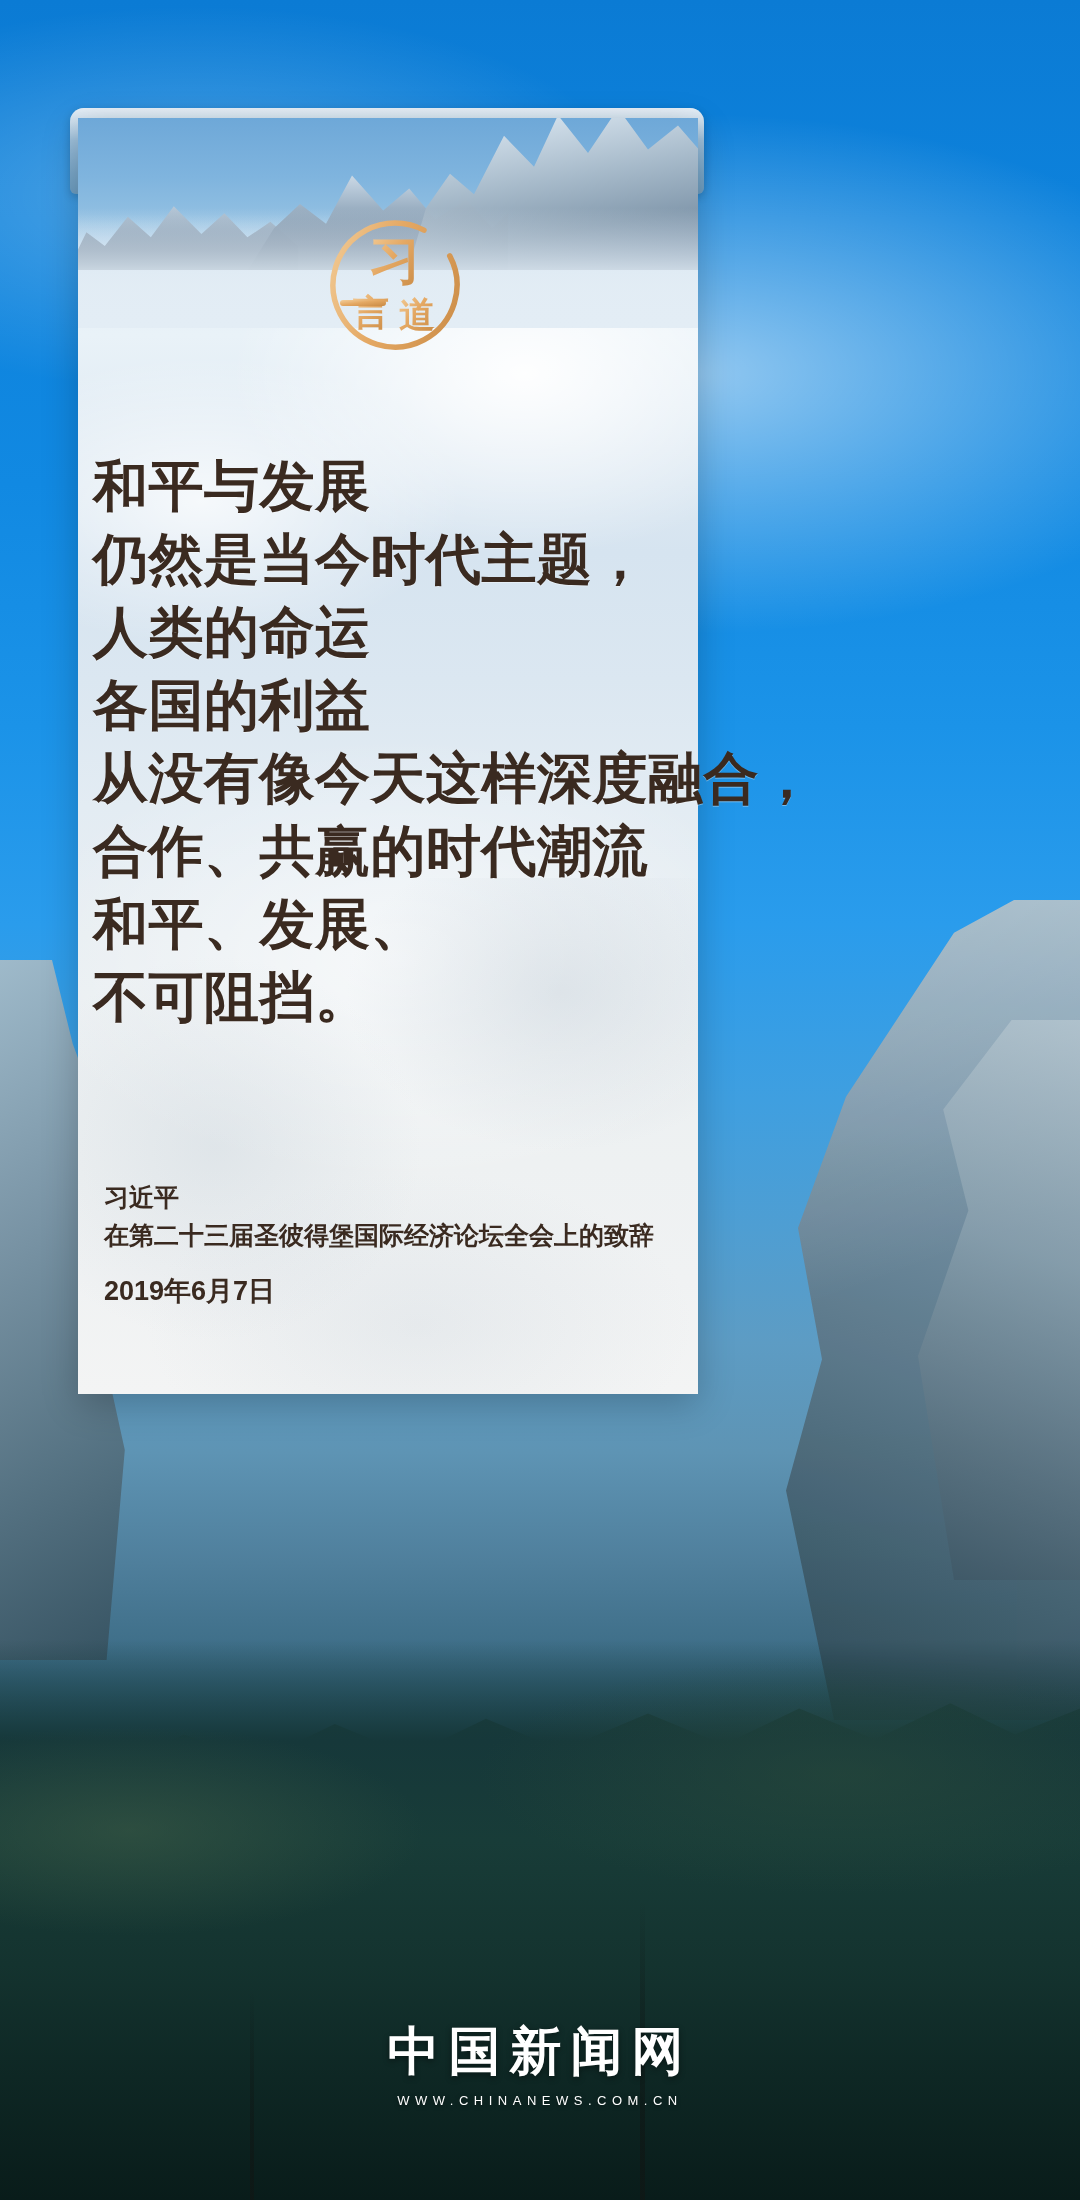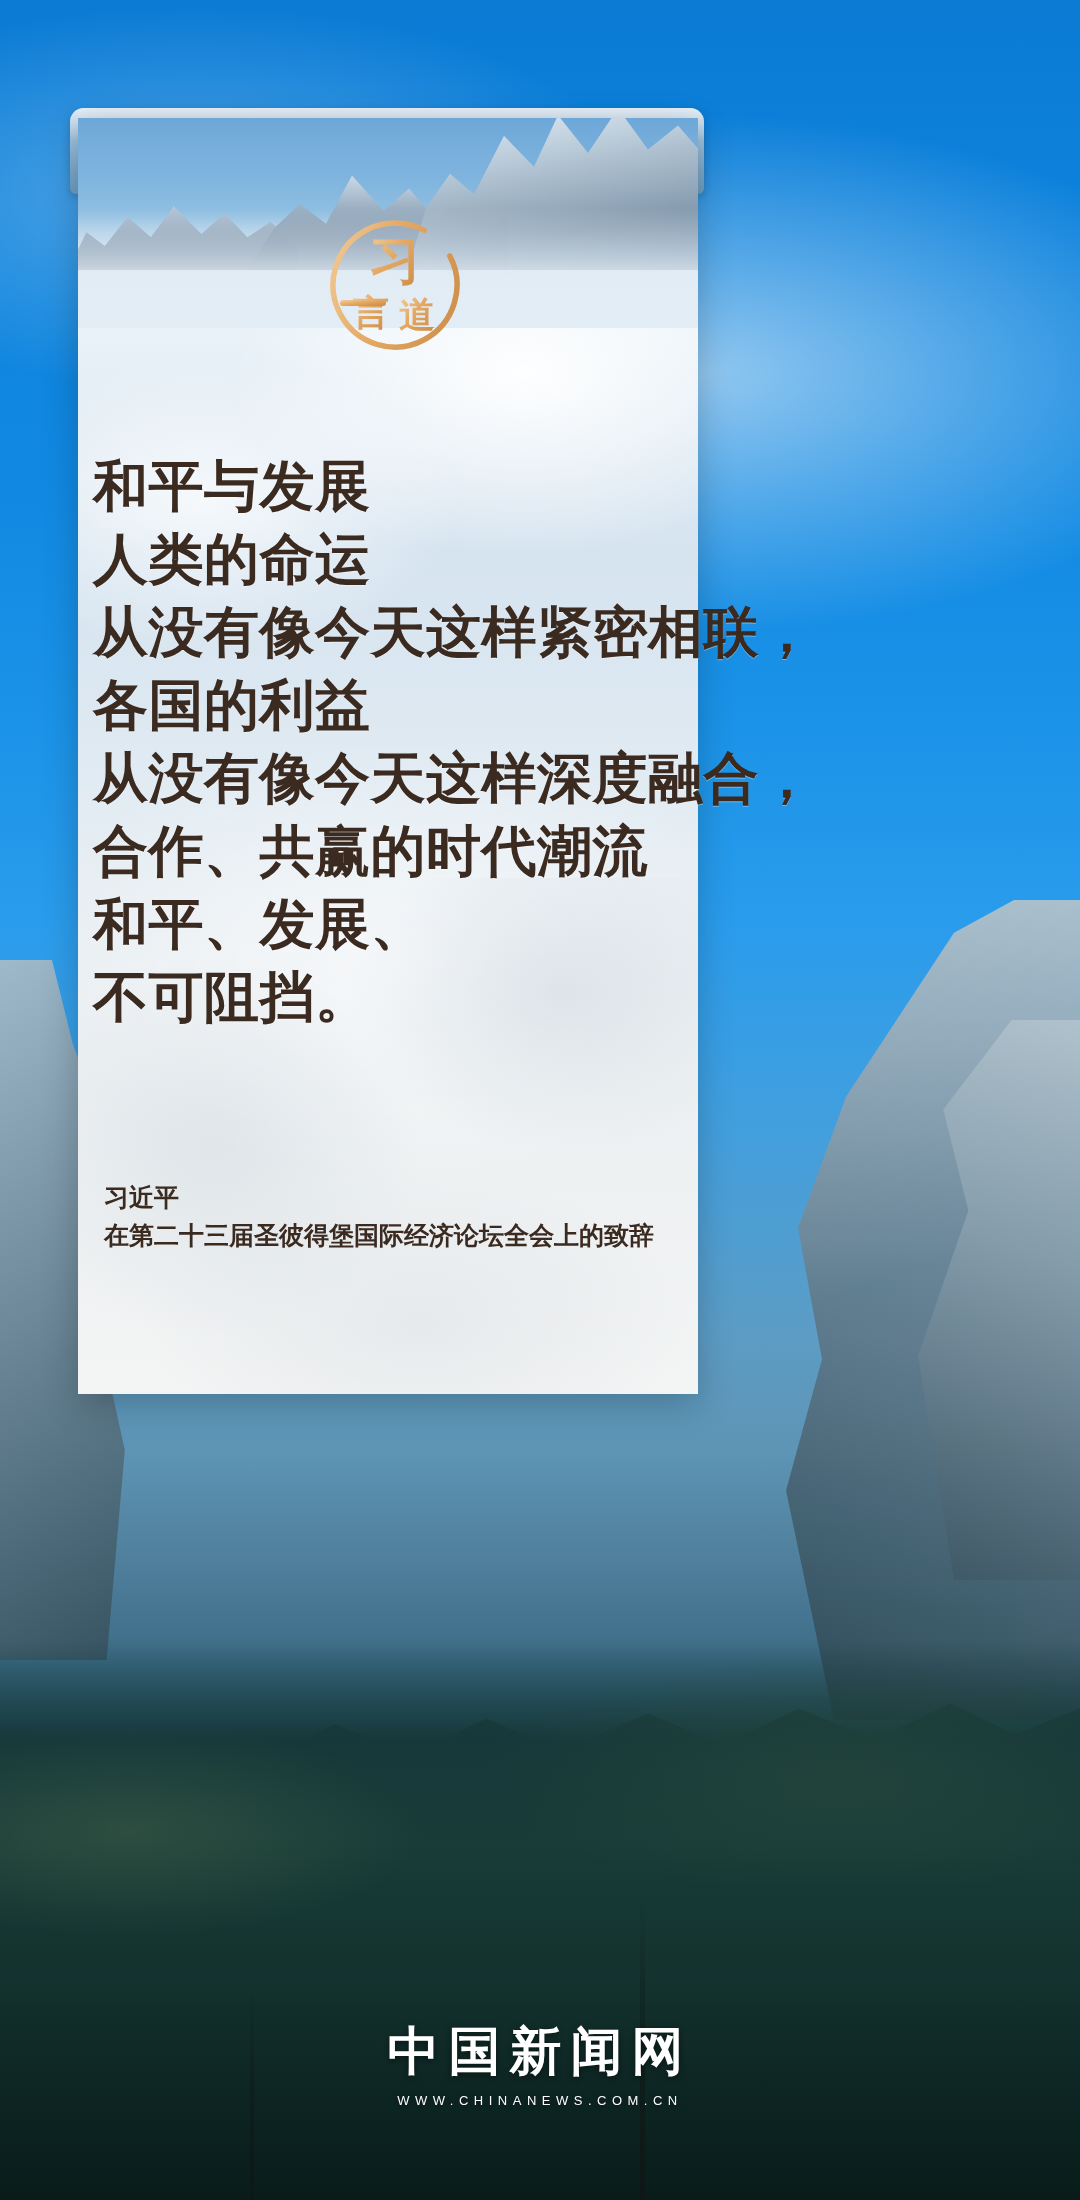--- a/index.html
+++ b/index.html
@@ -288,32 +288,33 @@
       <circle cx="73" cy="73" r="62" fill="none" stroke="url(#gold)" stroke-width="5.5" stroke-linecap="round" stroke-dasharray="352 38" transform="rotate(-28 73 73)"></circle>
       <text x="73" y="66" text-anchor="middle" font-family="'DejaVu Serif','Liberation Serif',serif" font-size="52" font-weight="700" fill="url(#gold)">习</text>
       <text x="49" y="113" text-anchor="middle" font-family="'DejaVu Serif','Liberation Serif',serif" font-size="36" font-weight="700" fill="url(#gold)">言</text>
       <text x="95" y="115" text-anchor="middle" font-family="'DejaVu Serif','Liberation Serif',serif" font-size="36" font-weight="700" fill="url(#gold)">道</text>
       <rect x="18" y="88" width="46" height="6" rx="3" fill="url(#gold)"></rect>
     </svg>
   </div>
 
   <div class="quote">
     <div class="ln">和平与发展</div>
+    <div class="ln">仍然是当今时代主题，</div>
     <div class="ln">人类的命运</div>
-    <div class="ln">从没有像今天这样紧密相联，</div>
     <div class="ln">各国的利益</div>
     <div class="ln">从没有像今天这样深度融合，</div>
     <div class="ln">合作、共赢的时代潮流</div>
     <div class="ln">和平、发展、</div>
     <div class="ln">不可阻挡。</div>
   </div>
 
   <div class="attrib">
     <div class="a-name">习近平</div>
     <div class="a-occ">在第二十三届圣彼得堡国际经济论坛全会上的致辞</div>
+    <div class="a-date">2019年6月7日</div>
   </div>
 
   <div class="brand">
     <div class="brand-name">中国新闻网</div>
     <div class="brand-url">WWW.CHINANEWS.COM.CN</div>
   </div>
 
 </div>
 
 </body></html>

